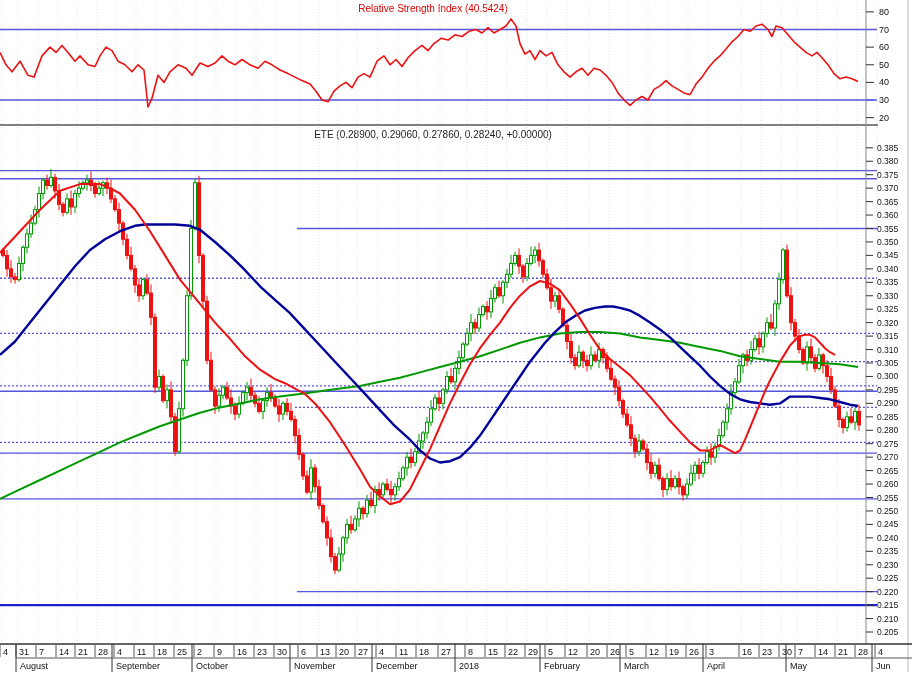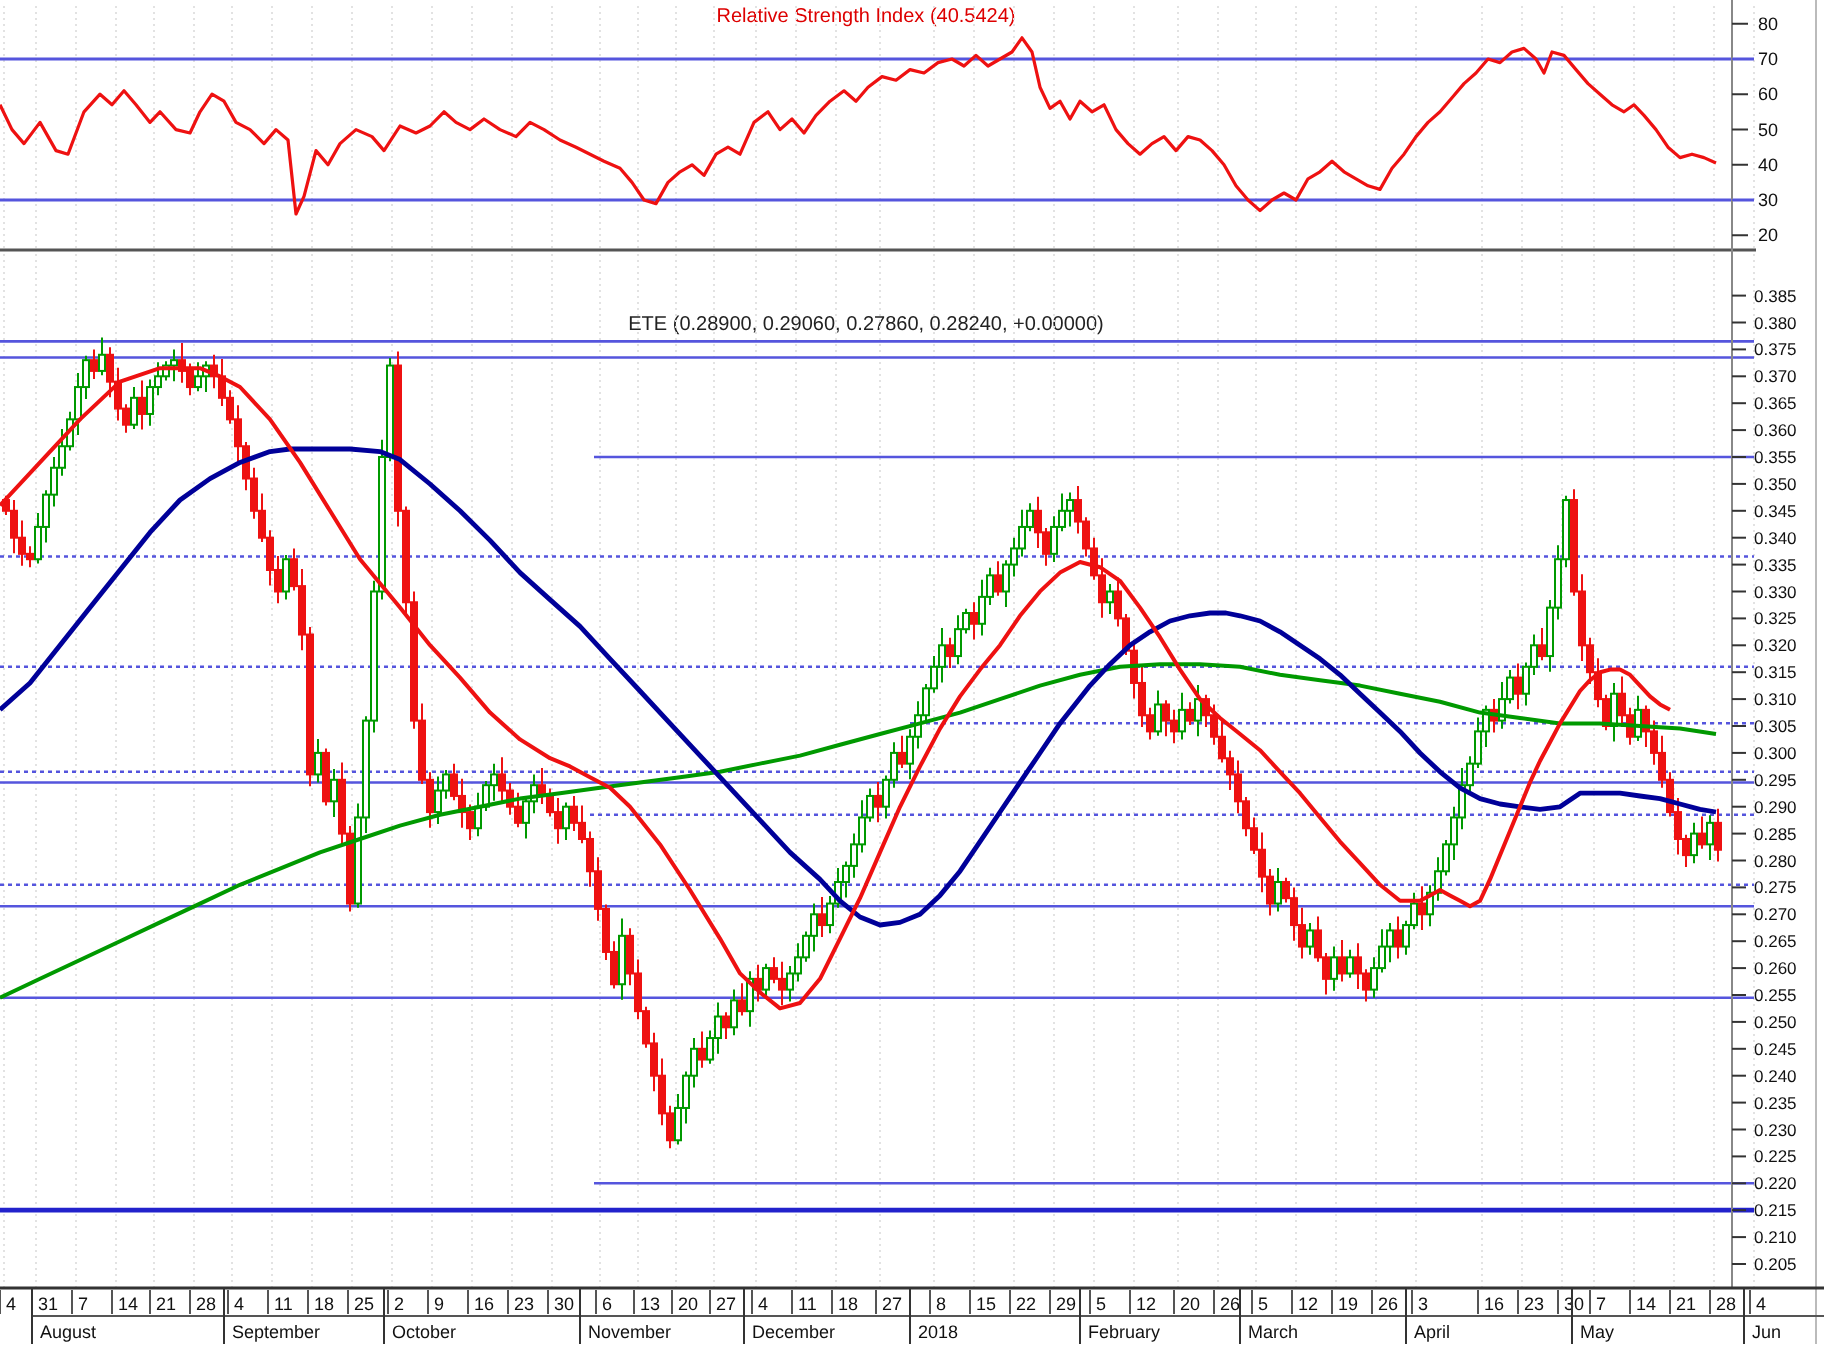--- a/index.html
+++ b/index.html
@@ -1,21 +1,21 @@
 <!DOCTYPE html>
 <html><head>
 <meta charset="utf-8">
 <style>
   html,body{margin:0;padding:0;background:#fff;}
   #app{position:relative;width:912px;height:672px;background:#ffffff;overflow:hidden;
        font-family:"Liberation Sans",sans-serif;}
   .title{position:absolute;left:0;width:866px;text-align:center;font-size:10px;
          letter-spacing:0px;white-space:nowrap;}
   #rsi-title{top:3px;color:#dd0000;}
-  #price-title{top:129px;color:#222222;margin-top:28px;}
+  #price-title{top:129px;color:#222222;}
   svg{position:absolute;top:0;left:0;}
   text{font-family:"Liberation Sans",sans-serif;}
 </style>
 </head>
 <body>
 
 <div id="app">
   <div id="rsi-title" class="title">Relative Strength Index (40.5424)</div>
   <div id="price-title" class="title">ETE (0.28900, 0.29060, 0.27860, 0.28240, +0.00000)</div>
   <svg id="chart" width="912" height="676">

